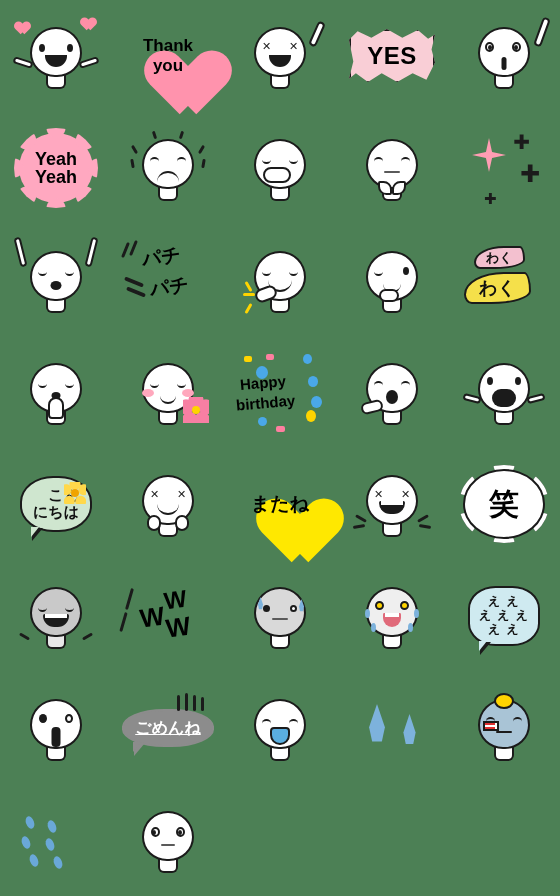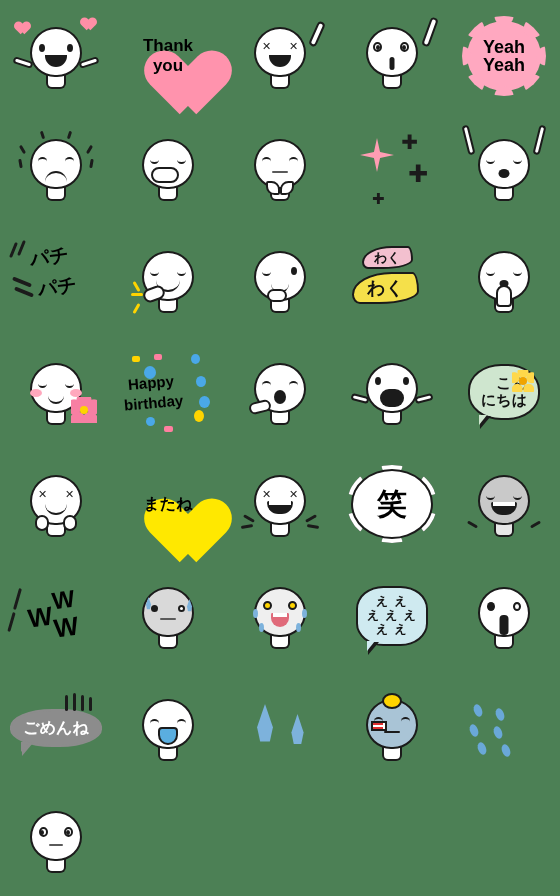--- a/index.html
+++ b/index.html
@@ -205,20 +205,27 @@
         <div class="head"></div>
         <div class="xeye xeL">✕</div>
         <div class="xeye xeR">✕</div>
         <div class="mouth"></div>
         <div class="body"></div>
         <div class="arm" style="right:-12px;top:-6px;width:8px;height:26px;border-radius:5px;transform:rotate(24deg);"></div>
       </div>
     </div>
   </div>
 
+  <div class="cell">
+    <div class="art">
+      <div class="burst" style="--bc:#f9ced6">
+        <span class="en" style="font-size:24px;letter-spacing:0.5px;">YES</span>
+      </div>
+    </div>
+  </div>
 
   <div class="cell">
     <div class="art">
       <div class="blob">
         <div class="head"></div>
         <div class="eye eyeL" style="width:9px;height:10px;left:10px;top:15px;background:#fff;border:2.2px solid #1b1b1b;box-sizing:border-box;"></div>
         <div class="eye eyeR" style="width:9px;height:10px;right:12px;top:15px;background:#fff;border:2.2px solid #1b1b1b;box-sizing:border-box;"></div>
         <div class="eye" style="left:13px;top:18px;width:4px;height:5px;"></div>
         <div class="eye" style="right:15px;top:18px;width:4px;height:5px;"></div>
         <div class="mouth" style="width:5px;height:13px;border-radius:3px;top:30px;"></div>
@@ -475,21 +482,21 @@
         <div class="body"></div>
         <div class="arm" style="left:8px;top:40px;width:14px;height:16px;border-radius:7px;z-index:5;"></div>
         <div class="arm" style="right:8px;top:40px;width:14px;height:16px;border-radius:7px;z-index:5;"></div>
       </div>
     </div>
   </div>
 
   <div class="cell">
     <div class="art">
       <div class="heart" style="--hc:#ffe800">
-        <div class="htxt jp" style="font-size:16px;">
+        <div class="htxt jp" style="font-size:19px;">
           <span>またね</span>
         </div>
       </div>
     </div>
   </div>
 
   <div class="cell">
     <div class="art">
       <div class="blob">
         <div class="head"></div>
@@ -592,21 +599,21 @@
         <div class="streak" style="left:14px;top:8px;width:2.4px;height:13px;"></div>
         <div class="streak" style="right:10px;top:9px;width:2.4px;height:12px;"></div>
         <div class="streak" style="right:16px;top:7px;width:2.4px;height:13px;"></div>
       </div>
     </div>
   </div>
 
   <div class="cell">
     <div class="art">
       <div class="bubble shape" style="--bc:#8c8c8c;border-color:#8c8c8c;">
-        <span class="jp" style="font-size:16px;color:#fff;">ごめんね</span>
+        <span class="jp" style="font-size:16px;color:#fff;text-decoration:underline;">ごめんね</span>
         <span class="tail" style="border-top-color:#8c8c8c;"></span>
         <div class="streak" style="right:16px;top:-16px;width:3px;height:16px;"></div>
         <div class="streak" style="right:24px;top:-18px;width:3px;height:18px;"></div>
         <div class="streak" style="right:32px;top:-16px;width:3px;height:16px;"></div>
         <div class="streak" style="right:8px;top:-14px;width:3px;height:14px;"></div>
       </div>
     </div>
   </div>
 
   <div class="cell">

